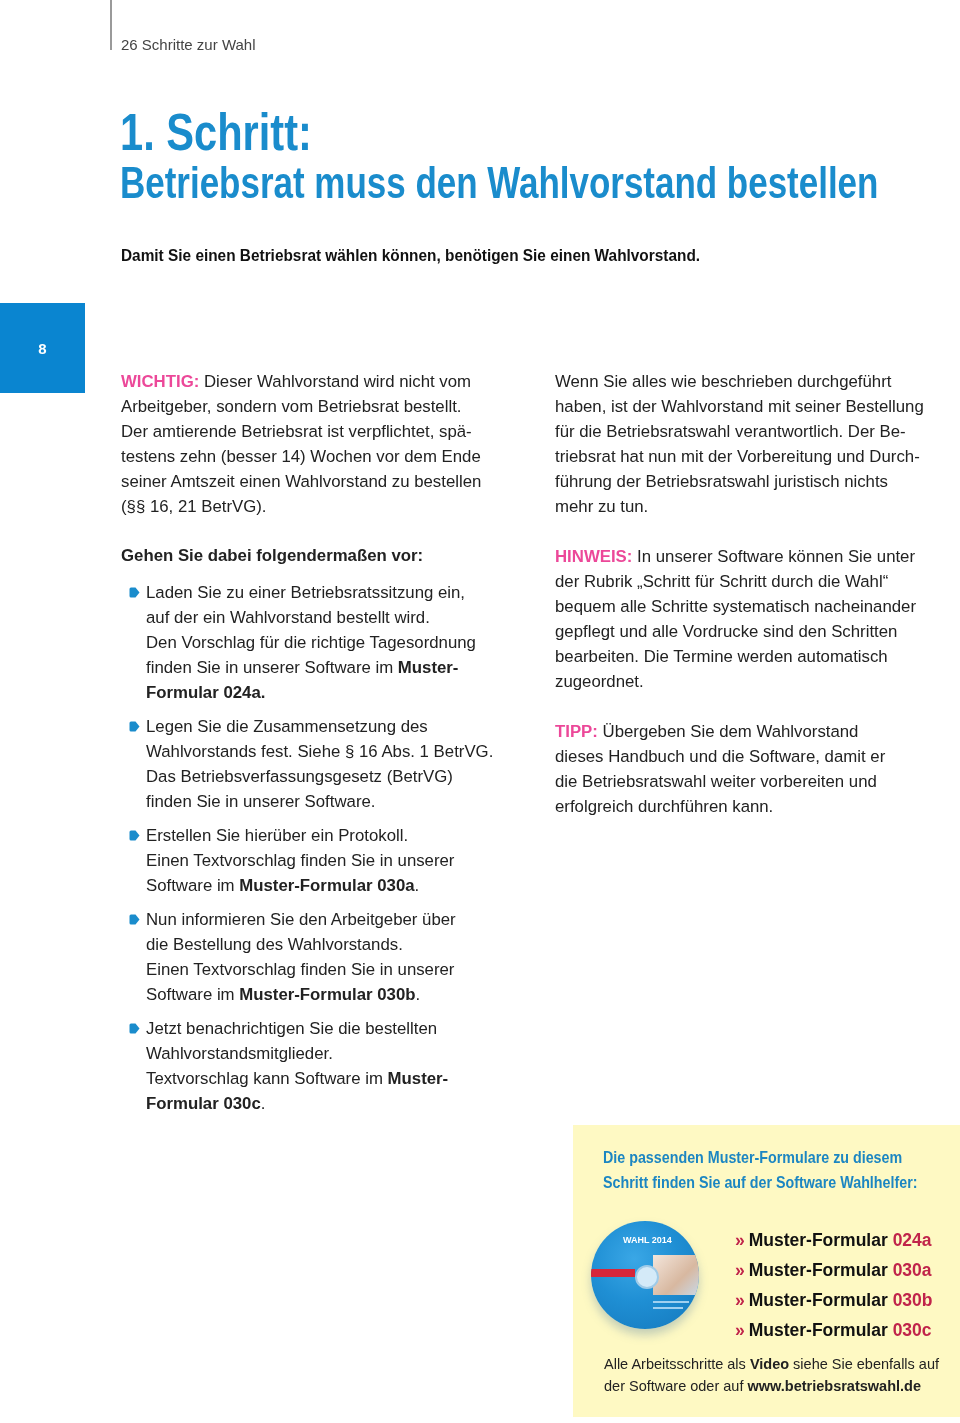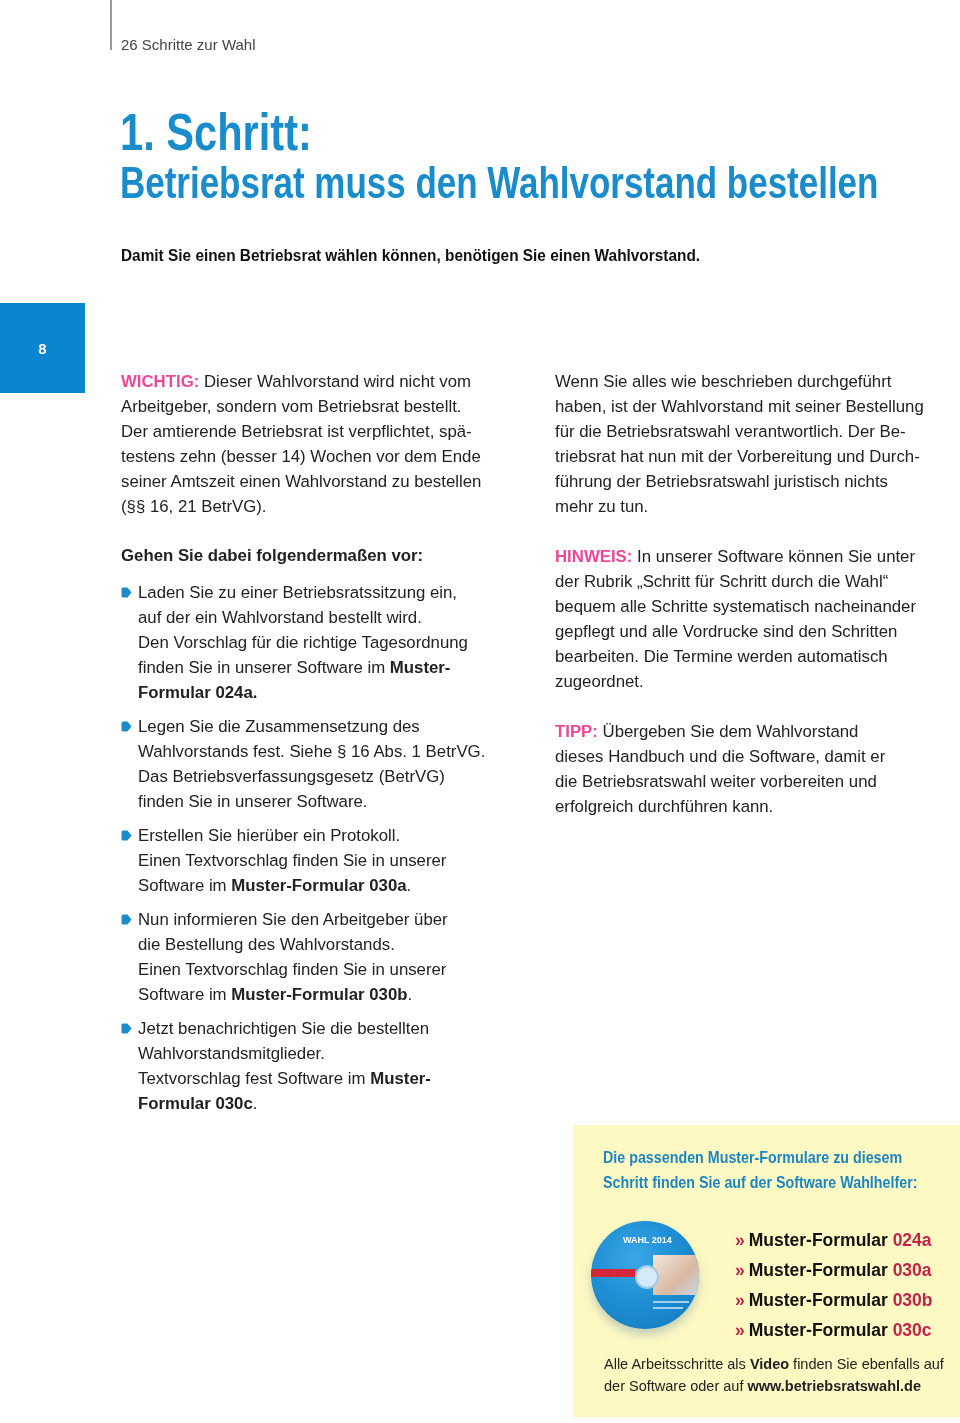--- a/index.html
+++ b/index.html
@@ -25,21 +25,21 @@
     display: flex; align-items: center; justify-content: center;
   }
   .page-num { color: #fff; font-weight: bold; font-size: 15px; }
   .col { position: absolute; font-size: 16.8px; line-height: 25px; color: #222; }
   .col-left { left: 121px; top: 369px; width: 400px; }
   .col-right { left: 555px; top: 369px; width: 400px; }
   .para { margin: 0; white-space: nowrap; }
   .label { color: #ec4899; font-weight: bold; }
   .b { font-weight: bold; }
   .subhead { font-weight: bold; margin-top: 24px; margin-bottom: 12px; }
-  .steps { list-style: none; margin: 0; padding: 0; }
+  .steps { list-style: none; margin: 8px; padding: 0; }
   .step { position: relative; padding-left: 17px; margin-top: 9px; white-space: nowrap; }
   .step:first-child { margin-top: 10px; }
   .bullet {
     position: absolute; left: 0; top: 7px; width: 11px; height: 11px;
   }
   .spacer { height: 25px; }
   .box {
     position: absolute; left: 573px; top: 1125px; width: 400px; height: 292px; background: #fef9c3;
   }
   .box-head {
@@ -131,21 +131,21 @@
       <div>die Bestellung des Wahlvorstands.</div>
       <div>Einen Textvorschlag finden Sie in unserer</div>
       <div><span>Software im </span><span class="b">Muster-Formular 030b</span><span>.</span></div>
     </li>
     <li class="step">
       <svg class="bullet" viewBox="0 0 11 11">
           <path d="M2 0.5 L6.5 0.5 L10.5 5.5 L6.5 10.5 L2 10.5 Q0.5 10.5 0.5 9 L0.5 2 Q0.5 0.5 2 0.5 Z" fill="#1a8ccc"></path>
         </svg>
       <div>Jetzt benachrichtigen Sie die bestellten</div>
       <div>Wahlvorstandsmitglieder.</div>
-      <div><span>Textvorschlag fest Software im </span><span class="b">Muster-</span></div>
+      <div><span>Textvorschlag kann Software im </span><span class="b">Muster-</span></div>
       <div><span class="b">Formular 030c</span><span>.</span></div>
     </li>
   </ul>
 </div>
 
 <div class="col col-right">
   <div>
     <p class="para">Wenn Sie alles wie beschrieben durchgeführt</p>
     <p class="para">haben, ist der Wahlvorstand mit seiner Bestellung</p>
     <p class="para">für die Betriebsratswahl verantwortlich. Der Be-</p>
@@ -187,16 +187,16 @@
   </div>
 
   <ul class="forms">
     <li class="form-item"><span class="chev">»</span><span>Muster-Formular </span><span class="form-code">024a</span></li>
     <li class="form-item"><span class="chev">»</span><span>Muster-Formular </span><span class="form-code">030a</span></li>
     <li class="form-item"><span class="chev">»</span><span>Muster-Formular </span><span class="form-code">030b</span></li>
     <li class="form-item"><span class="chev">»</span><span>Muster-Formular </span><span class="form-code">030c</span></li>
   </ul>
 
   <div class="box-foot">
-    <div><span>Alle Arbeitsschritte als </span><span class="b">Video</span><span> finden Sie ebenfalls auf</span></div>
+    <div><span>Alle Arbeitsschritte als </span><span class="b">Video</span><span> siehe Sie ebenfalls auf</span></div>
     <div><span>der Software oder auf </span><span class="b">www.betriebsratswahl.de</span></div>
   </div>
 </div>
 
 </body></html>

